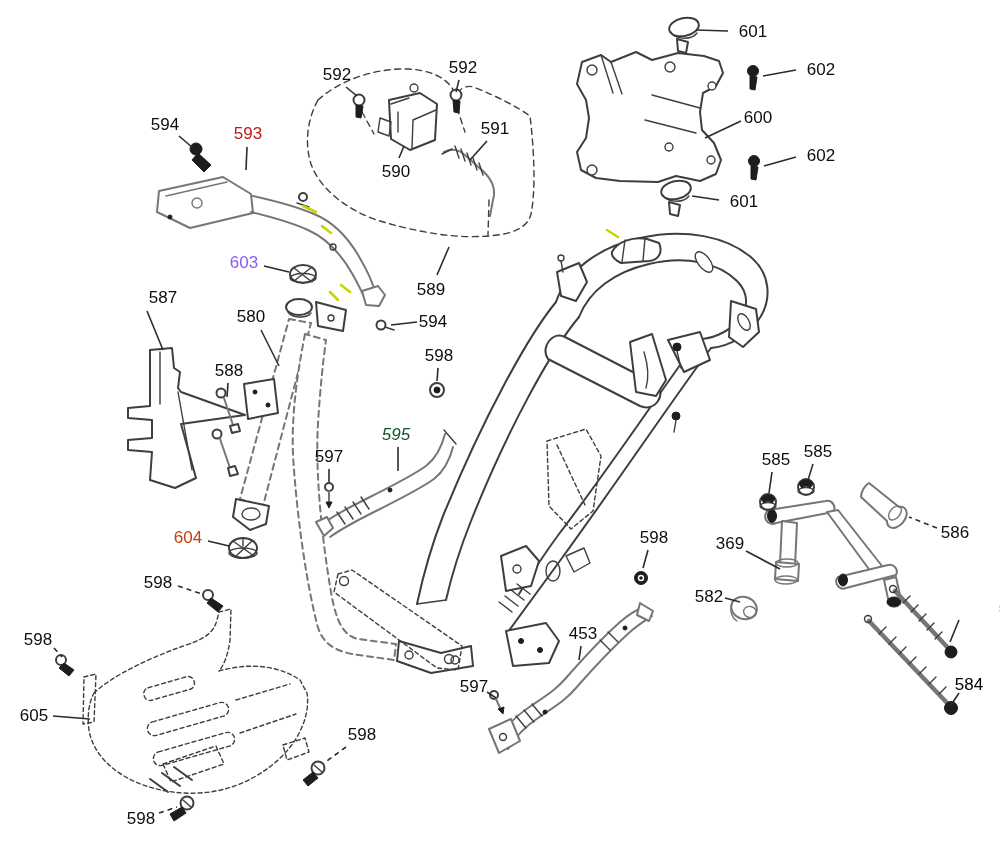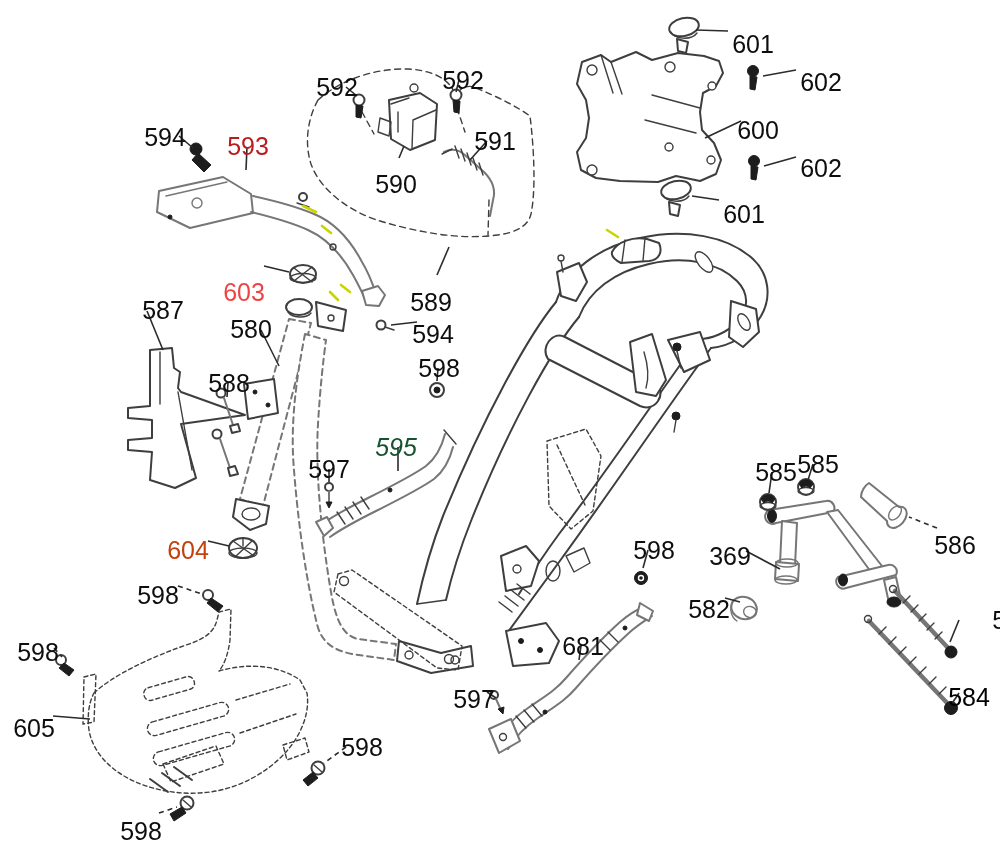--- a/index.html
+++ b/index.html
@@ -3,23 +3,22 @@
 <meta charset="utf-8">
 <style>
   html,body{margin:0;padding:0;background:#ffffff;}
   .canvas{
     position:relative;width:1000px;height:848px;background:#ffffff;
     font-family:"Liberation Sans",sans-serif;overflow:hidden;
   }
   svg.drawing{position:absolute;left:0;top:0;width:1000px;height:848px;}
   .part-label{
     position:absolute;transform:translate(-50%,-50%);
-    font-size:25px;line-height:1;color:#0e0e0e;white-space:nowrap;
+    font-size:17px;line-height:1;color:#0e0e0e;white-space:nowrap;
     font-family:"Liberation Sans","DejaVu Sans",sans-serif;
-    margin-top:13px;
   }
   
   .ln{fill:none;stroke:#3e3e3e;stroke-width:2;stroke-linejoin:round;stroke-linecap:round;}
   .lng{fill:none;stroke:#767676;stroke-width:2;stroke-linejoin:round;stroke-linecap:round;}
   .thin{stroke-width:1.4;}
   .dash{stroke-dasharray:6 4.5;}
   .ddash{stroke-dasharray:4 3;}
   .wf{fill:#ffffff;}
   .df{fill:#1d1d1d;stroke:#1d1d1d;}
   .yellow{fill:none;stroke:#c9d400;stroke-width:2.6;stroke-linecap:round;}
@@ -371,32 +370,32 @@
       <div class="part-label" style="left: 758px; top: 117px; color: rgb(14, 14, 14);">600</div>
       <div class="part-label" style="left: 821px; top: 155px; color: rgb(14, 14, 14);">602</div>
       <div class="part-label" style="left: 744px; top: 201px; color: rgb(14, 14, 14);">601</div>
       <div class="part-label" style="left: 337px; top: 74px; color: rgb(14, 14, 14);">592</div>
       <div class="part-label" style="left: 463px; top: 67px; color: rgb(14, 14, 14);">592</div>
       <div class="part-label" style="left: 495px; top: 128px; color: rgb(14, 14, 14);">591</div>
       <div class="part-label" style="left: 396px; top: 171px; color: rgb(14, 14, 14);">590</div>
       <div class="part-label" style="left: 431px; top: 289px; color: rgb(14, 14, 14);">589</div>
       <div class="part-label" style="left: 165px; top: 124px; color: rgb(14, 14, 14);">594</div>
       <div class="part-label" style="left: 248px; top: 133px; color: #b91c1c;">593</div>
-      <div class="part-label" style="left: 244px; top: 279px; color: #ef4444;">603</div>
+      <div class="part-label" style="left: 244px; top: 262px; color: #8b5cf6;">603</div>
       <div class="part-label" style="left: 163px; top: 297px; color: rgb(14, 14, 14);">587</div>
       <div class="part-label" style="left: 251px; top: 316px; color: rgb(14, 14, 14);">580</div>
       <div class="part-label" style="left: 229px; top: 370px; color: rgb(14, 14, 14);">588</div>
       <div class="part-label" style="left: 329px; top: 456px; color: rgb(14, 14, 14);">597</div>
       <div class="part-label" style="left: 188px; top: 537px; color: #c2410c;">604</div>
       <div class="part-label" style="left: 158px; top: 582px; color: rgb(14, 14, 14);">598</div>
       <div class="part-label" style="left: 38px; top: 639px; color: rgb(14, 14, 14);">598</div>
       <div class="part-label" style="left: 34px; top: 715px; color: rgb(14, 14, 14);">605</div>
       <div class="part-label" style="left: 141px; top: 818px; color: rgb(14, 14, 14);">598</div>
       <div class="part-label" style="left: 362px; top: 734px; color: rgb(14, 14, 14);">598</div>
-      <div class="part-label" style="left: 583px; top: 633px; color: rgb(14, 14, 14);">681</div>
+      <div class="part-label" style="left: 583px; top: 633px; color: rgb(14, 14, 14);">453</div>
       <div class="part-label" style="left: 474px; top: 686px; color: rgb(14, 14, 14);">597</div>
       <div class="part-label" style="left: 433px; top: 321px; color: rgb(14, 14, 14);">594</div>
       <div class="part-label" style="left: 439px; top: 355px; color: rgb(14, 14, 14);">598</div>
       <div class="part-label" style="left: 396px; top: 434px; color: #14532d; font-style: italic;">595</div>
       <div class="part-label" style="left: 654px; top: 537px; color: rgb(14, 14, 14);">598</div>
       <div class="part-label" style="left: 776px; top: 459px; color: rgb(14, 14, 14);">585</div>
       <div class="part-label" style="left: 818px; top: 451px; color: rgb(14, 14, 14);">585</div>
       <div class="part-label" style="left: 955px; top: 532px; color: rgb(14, 14, 14);">586</div>
       <div class="part-label" style="left: 730px; top: 543px; color: rgb(14, 14, 14);">369</div>
       <div class="part-label" style="left: 709px; top: 596px; color: rgb(14, 14, 14);">582</div>

